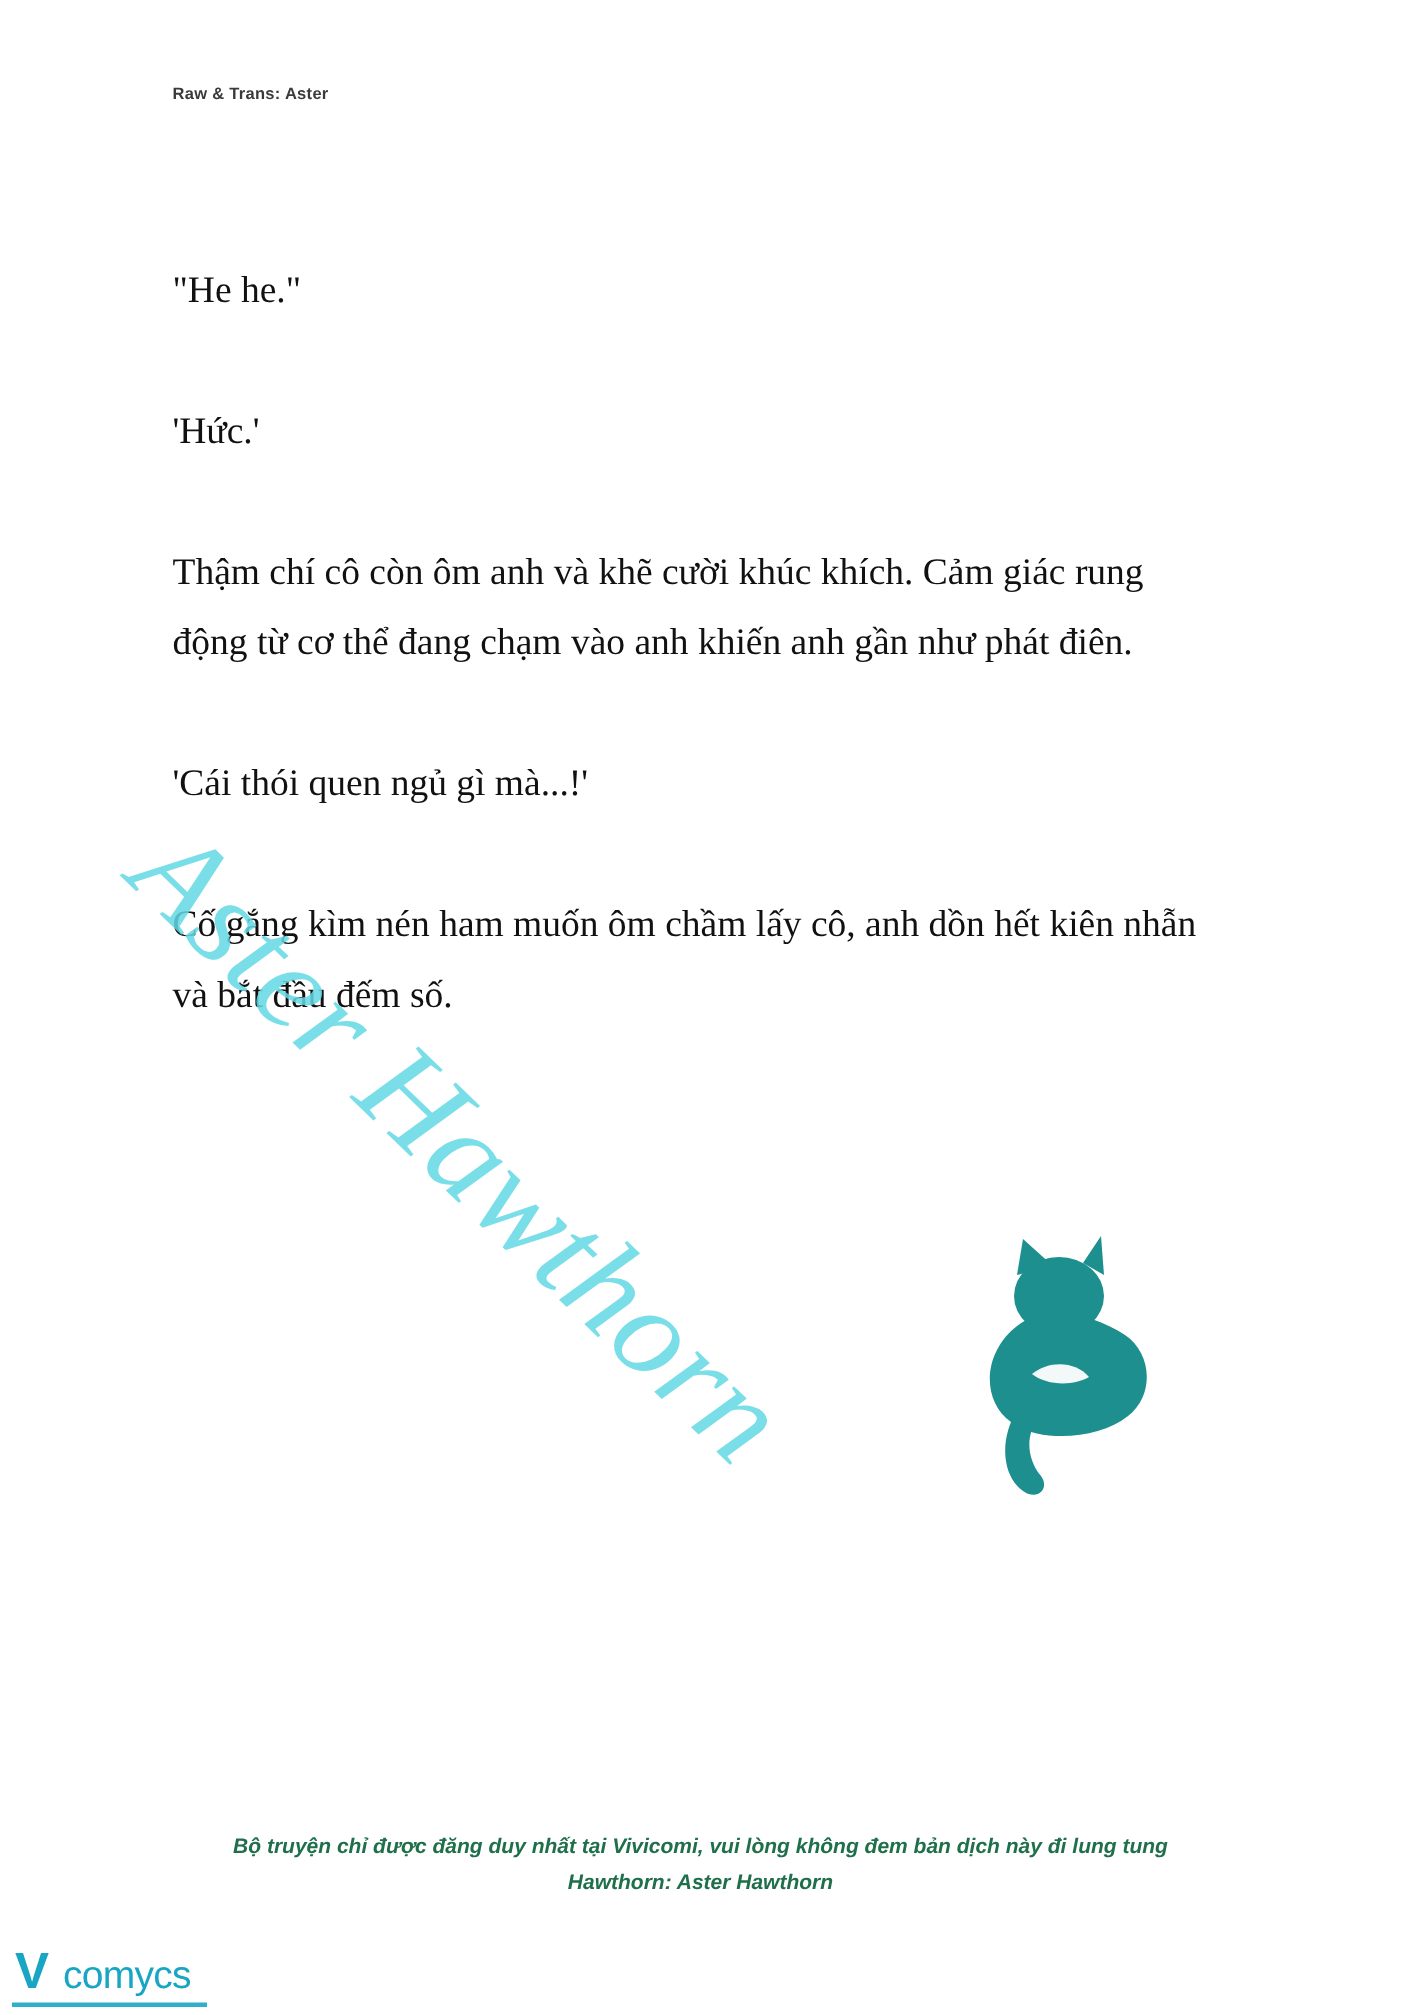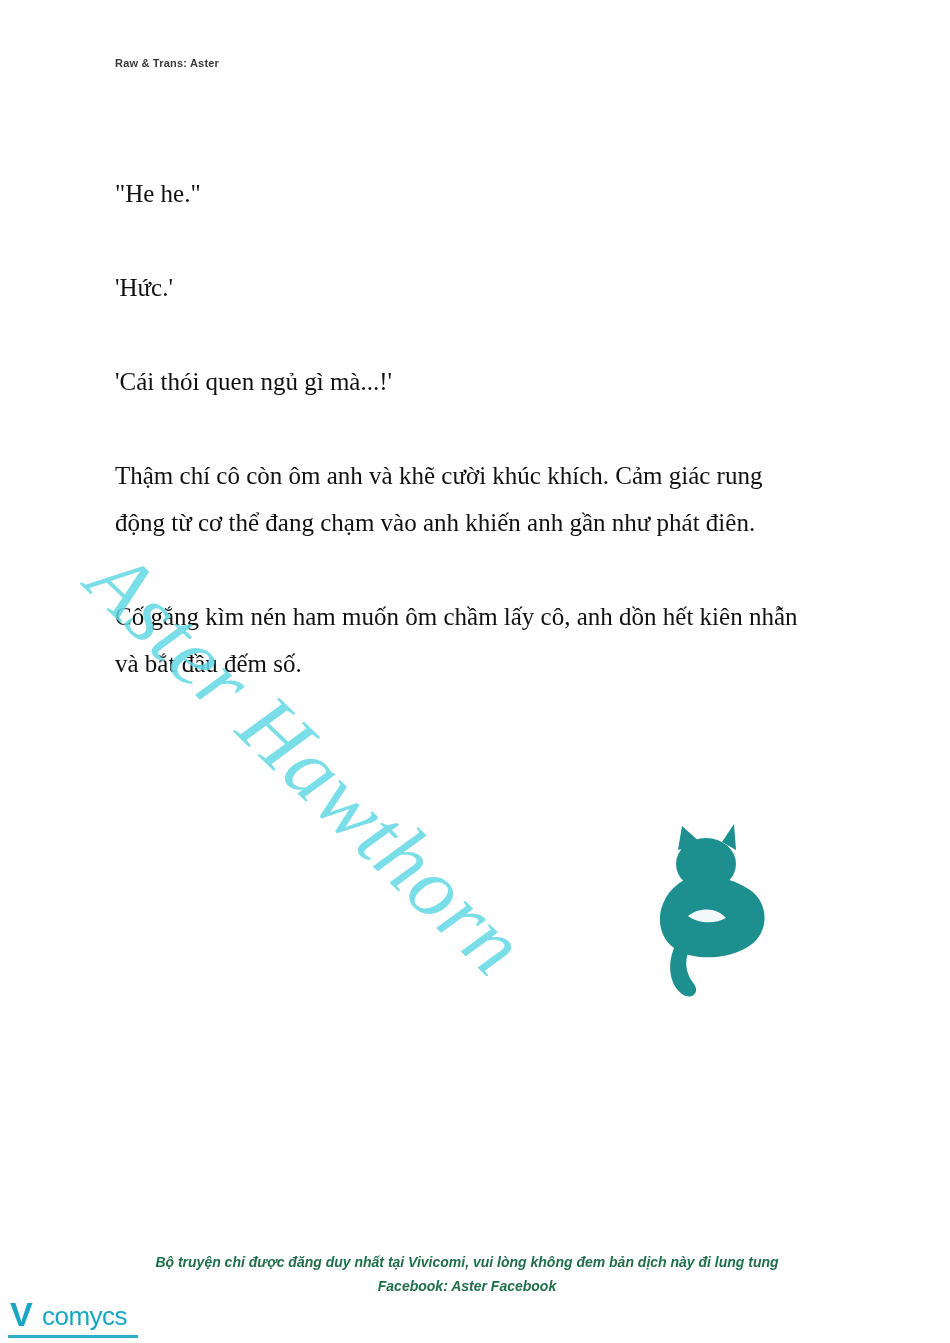--- a/index.html
+++ b/index.html
@@ -88,21 +88,20 @@
     left: 0;
     right: 16px;
     top: 1218px;
     text-align: center;
     font-family: "Liberation Sans", sans-serif;
     font-style: italic;
     font-weight: 700;
     font-size: 14px;
     line-height: 24px;
     color: #1f6f4a;
-    margin-top: 32px;
   }
   .footer-note div { padding: 0 60px; }
 
   
   .logo {
     position: absolute;
     left: 8px;
     bottom: 4px;
     width: 140px;
     height: 46px;
@@ -141,22 +140,22 @@
 </head>
 <body>
 
 <div class="page">
 
   <div class="credit">Raw &amp; Trans: Aster</div>
 
   <div class="body-text">
     <p class="para">"He he."</p>
     <p class="para">'Hức.'</p>
+    <p class="para">Thậm chí cô còn ôm anh và khẽ cười khúc khích. Cảm giác rung động từ cơ thể đang chạm vào anh khiến anh gần như phát điên.</p>
     <p class="para">'Cái thói quen ngủ gì mà...!'</p>
-    <p class="para">Thậm chí cô còn ôm anh và khẽ cười khúc khích. Cảm giác rung động từ cơ thể đang chạm vào anh khiến anh gần như phát điên.</p>
     <p class="para">Cố gắng kìm nén ham muốn ôm chầm lấy cô, anh dồn hết kiên nhẫn và bắt đầu đếm số.</p>
   </div>
 
   <div class="watermark">
     <div class="watermark-text">Aster Hawthorn</div>
   </div>
 
   <div class="cat-mark">
     <svg width="140" height="180" viewBox="0 0 140 180" aria-hidden="true">
       <g fill="#1d8f8f">
@@ -170,21 +169,21 @@
 
         <path d="M30 120 C18 140 20 164 34 174 C44 181 52 172 46 164 C36 152 36 136 44 126 Z"></path>
 
         <path d="M40 96 C52 86 70 88 78 98 C68 104 50 104 40 96 Z" fill="#ffffff" opacity="0.95"></path>
       </g>
     </svg>
   </div>
 
   <div class="footer-note">
     <div>Bộ truyện chỉ được đăng duy nhất tại Vivicomi, vui lòng không đem bản dịch này đi lung tung</div>
-    <div>Facebook: Aster Facebook</div>
+    <div>Hawthorn: Aster Hawthorn</div>
   </div>
 
   <div class="logo">
     <div class="logo-v">V</div>
     <div class="logo-word">comycs</div>
     <div class="logo-underline"></div>
   </div>
 
 </div>
 

